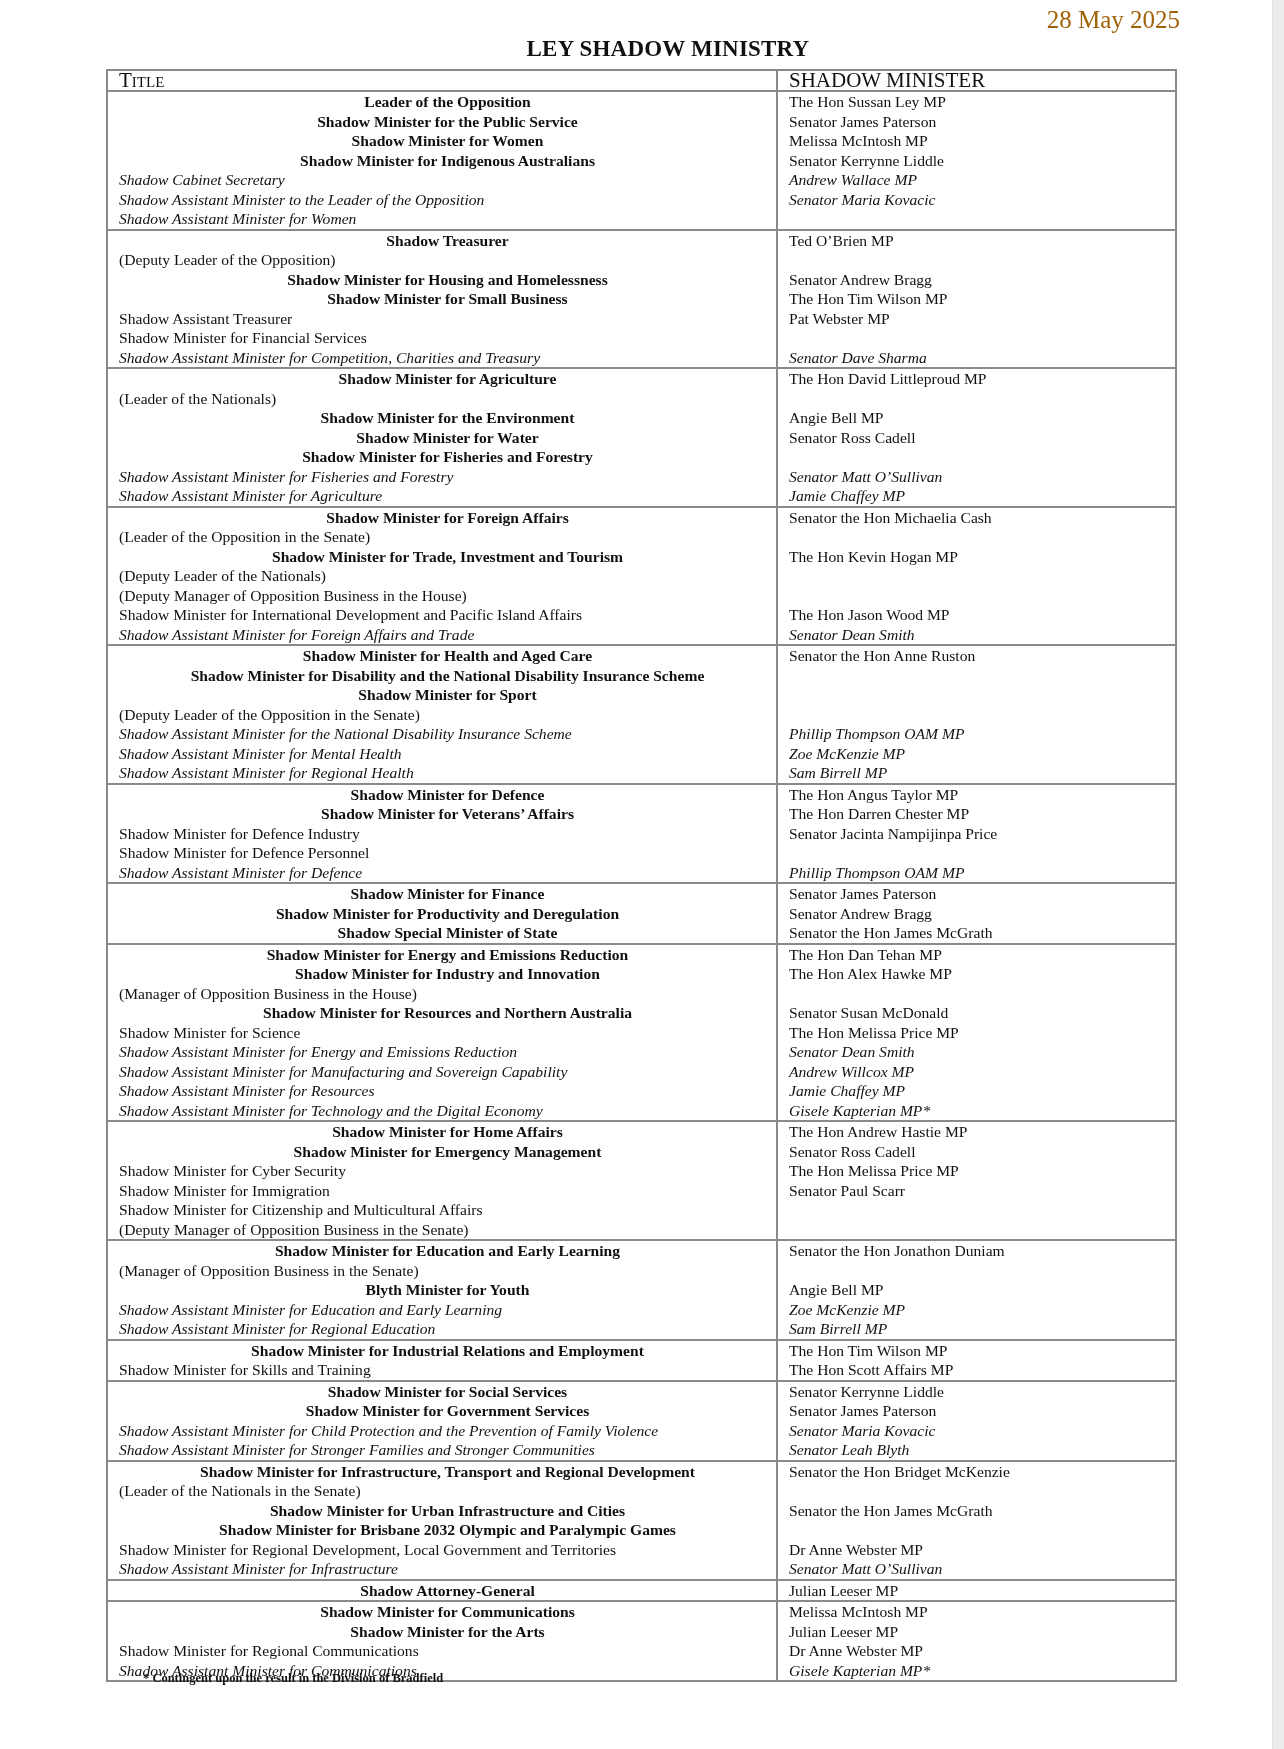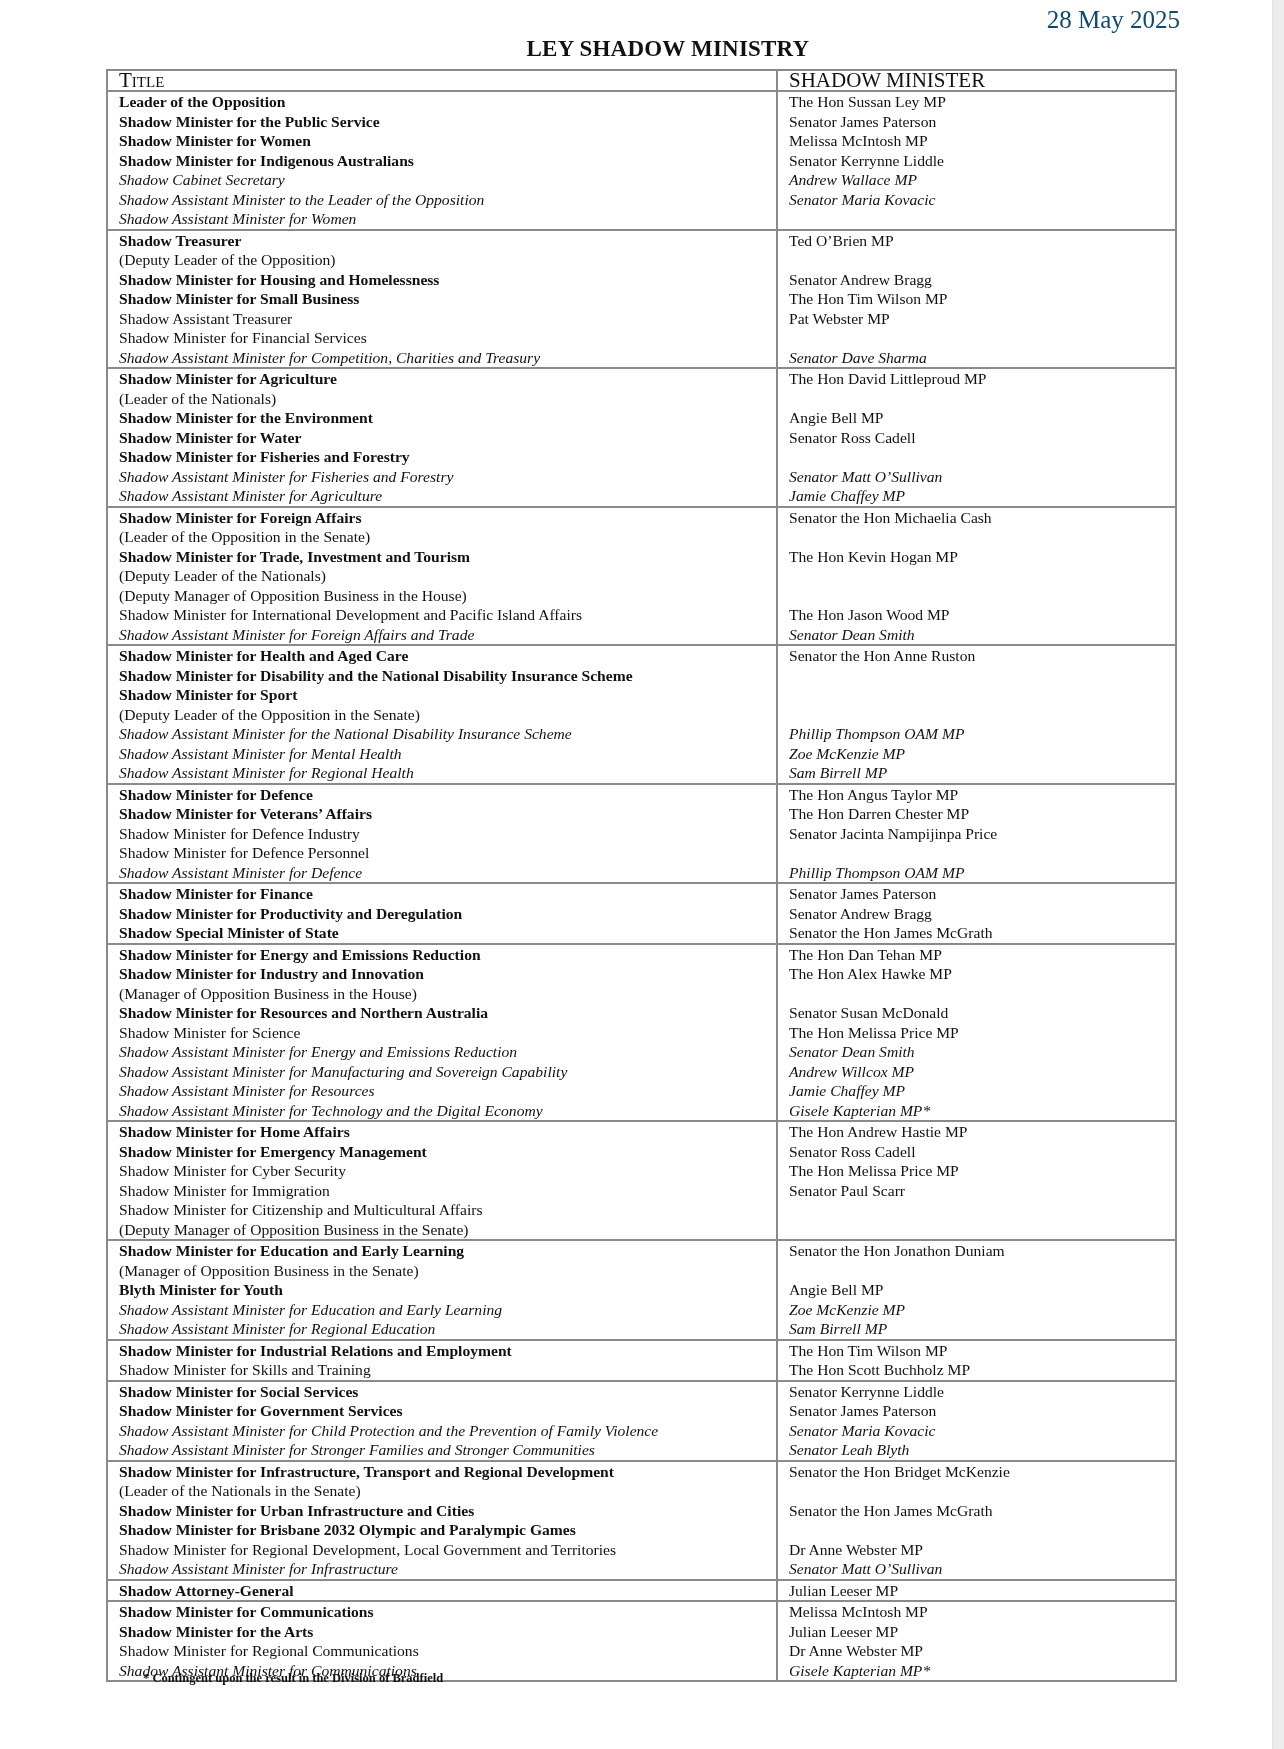--- a/index.html
+++ b/index.html
@@ -1,33 +1,33 @@
 <!DOCTYPE html>
 <html><head>
 <meta charset="utf-8">
 <style>
   html, body { margin: 0; padding: 0; }
   body {
     width: 1284px; height: 1749px; background: #ffffff; position: relative; overflow: hidden;
     font-family: "Liberation Serif", "DejaVu Serif", serif; color: #111;
   }
   .scrollbar { position: absolute; right: 0; top: 0; width: 11px; height: 1749px; background: #ececec; border-left: 1px solid #e2e2e2; }
-  .date { position: absolute; top: 6px; right: 104px; font-size: 25px; color: #0c4a6e; }
+  .date { position: absolute; top: 6px; right: 104px; font-size: 25px; color: #a16207; }
   .doc-title { position: absolute; top: 36px; left: 0; width: 1284px; text-align: center; padding-left: 52px; box-sizing: border-box; font-weight: bold; font-size: 23px; letter-spacing: 0.2px; }
   table.ministry {
     position: absolute; left: 106px; top: 69px; width: 1071px;
     border-collapse: collapse; font-size: 15.6px; line-height: 19.5px;
   }
   table.ministry td, table.ministry th {
     border: 2px solid #8a8a8a; vertical-align: top; padding: 0 0 0 11px; text-align: left; font-weight: normal;
   }
   table.ministry th { font-size: 21px; height: 19px; line-height: 19px; }
   th.col-title { font-variant: small-caps; width: 657px; }
   .line { display: block; white-space: nowrap; height: 19.5px; }
-  .b { font-weight: bold; }
+  .b { font-weight: bold; text-align: center; }
   .i { font-style: italic; }
   .footnote { position: absolute; left: 143px; top: 1671px; font-size: 12.5px; font-weight: bold; }
 </style>
 </head>
 <body>
 
 <div class="scrollbar"></div>
 <div class="date">28 May 2025</div>
 <div class="doc-title">LEY SHADOW MINISTRY</div>
 
@@ -225,21 +225,21 @@
           <span class="line i">Sam Birrell MP</span>
         </td>
       </tr>
       <tr>
         <td>
           <span class="line b">Shadow Minister for Industrial Relations and Employment</span>
           <span class="line ">Shadow Minister for Skills and Training</span>
         </td>
         <td>
           <span class="line ">The Hon Tim Wilson MP</span>
-          <span class="line ">The Hon Scott Buchholz MP</span>
+          <span class="line ">The Hon Scott Affairs MP</span>
         </td>
       </tr>
       <tr>
         <td>
           <span class="line b">Shadow Minister for Social Services</span>
           <span class="line b">Shadow Minister for Government Services</span>
           <span class="line i">Shadow Assistant Minister for Child Protection and the Prevention of Family Violence</span>
           <span class="line i">Shadow Assistant Minister for Stronger Families and Stronger Communities</span>
         </td>
         <td>

